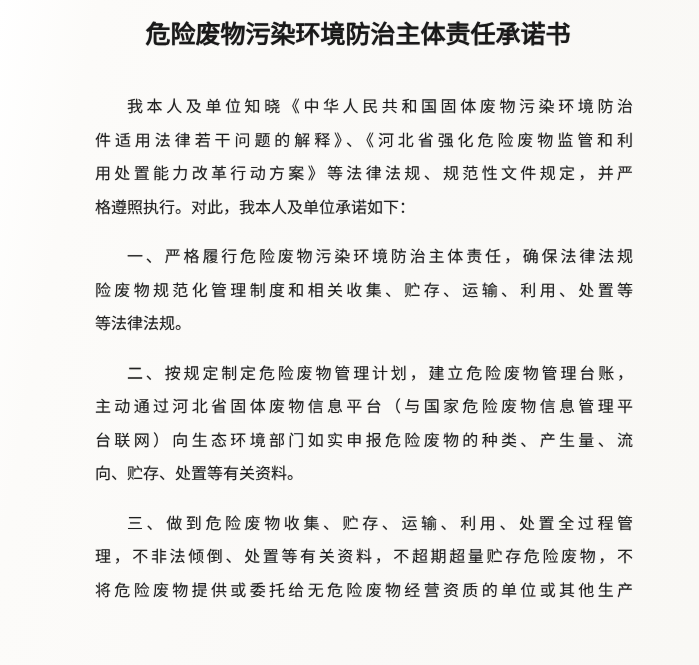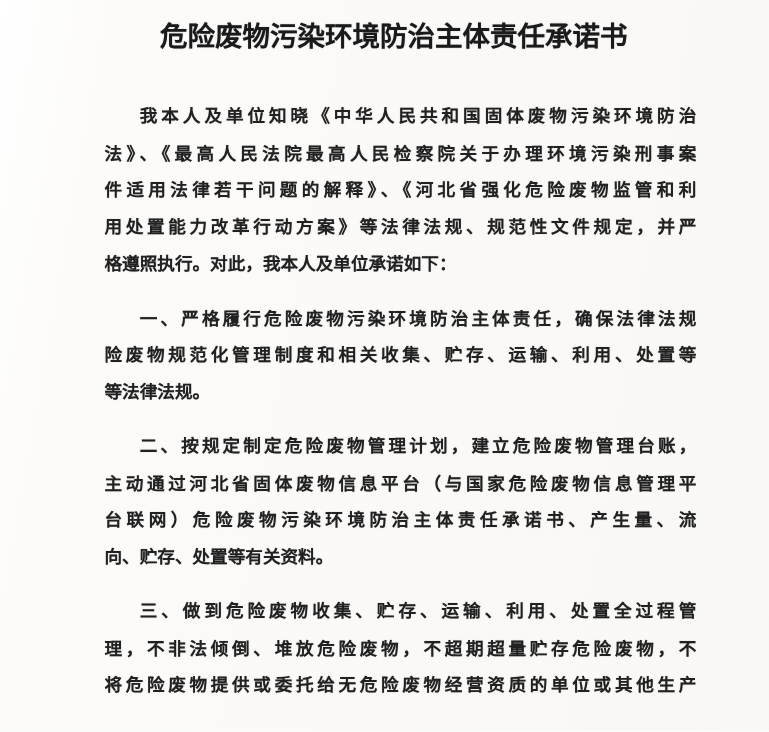--- a/index.html
+++ b/index.html
@@ -34,60 +34,58 @@
     text-shadow: 0 0 1px rgba(40,40,40,0.35);
   }
   .para { margin: 0; padding: 0; font-size: 18.5px; }
   .ln {
     height: 33.5px;
     line-height: 33.5px;
     text-align: justify;
     text-align-last: justify;
     overflow: hidden;
     white-space: nowrap;
-    font-weight: bold;
   }
   .ln.end { text-align-last: left; }
   .ln.ind { text-indent: 2em; }
 </style>
 </head>
 <body>
 
 <div class="page">
 
   <h1 class="title">危险废物污染环境防治主体责任承诺书</h1>
 
   <div class="body">
 
     <p class="para">
       </p>
       <div class="ln ind">我本人及单位知晓《中华人民共和国固体废物污染环境防治</div>
-      <div class="ln">法》、《最高人民法院最高人民检察院关于办理环境污染刑事案</div>
       <div class="ln">件适用法律若干问题的解释》、《河北省强化危险废物监管和利</div>
       <div class="ln">用处置能力改革行动方案》等法律法规、规范性文件规定，并严</div>
       <div class="ln end">格遵照执行。对此，我本人及单位承诺如下：</div>
     <p></p>
 
     <p class="para">
       </p>
       <div class="ln ind">一、严格履行危险废物污染环境防治主体责任，确保法律法规</div>
       <div class="ln">险废物规范化管理制度和相关收集、贮存、运输、利用、处置等</div>
       <div class="ln end">等法律法规。</div>
     <p></p>
 
     <p class="para">
       </p>
       <div class="ln ind">二、按规定制定危险废物管理计划，建立危险废物管理台账，</div>
       <div class="ln">主动通过河北省固体废物信息平台（与国家危险废物信息管理平</div>
-      <div class="ln">台联网）危险废物污染环境防治主体责任承诺书、产生量、流</div>
+      <div class="ln">台联网）向生态环境部门如实申报危险废物的种类、产生量、流</div>
       <div class="ln end">向、贮存、处置等有关资料。</div>
     <p></p>
 
     <p class="para">
       </p>
       <div class="ln ind">三、做到危险废物收集、贮存、运输、利用、处置全过程管</div>
-      <div class="ln">理，不非法倾倒、堆放危险废物，不超期超量贮存危险废物，不</div>
+      <div class="ln">理，不非法倾倒、处置等有关资料，不超期超量贮存危险废物，不</div>
       <div class="ln">将危险废物提供或委托给无危险废物经营资质的单位或其他生产</div>
 
     <p></p>
 
   </div>
 </div>
 
 </body></html>

